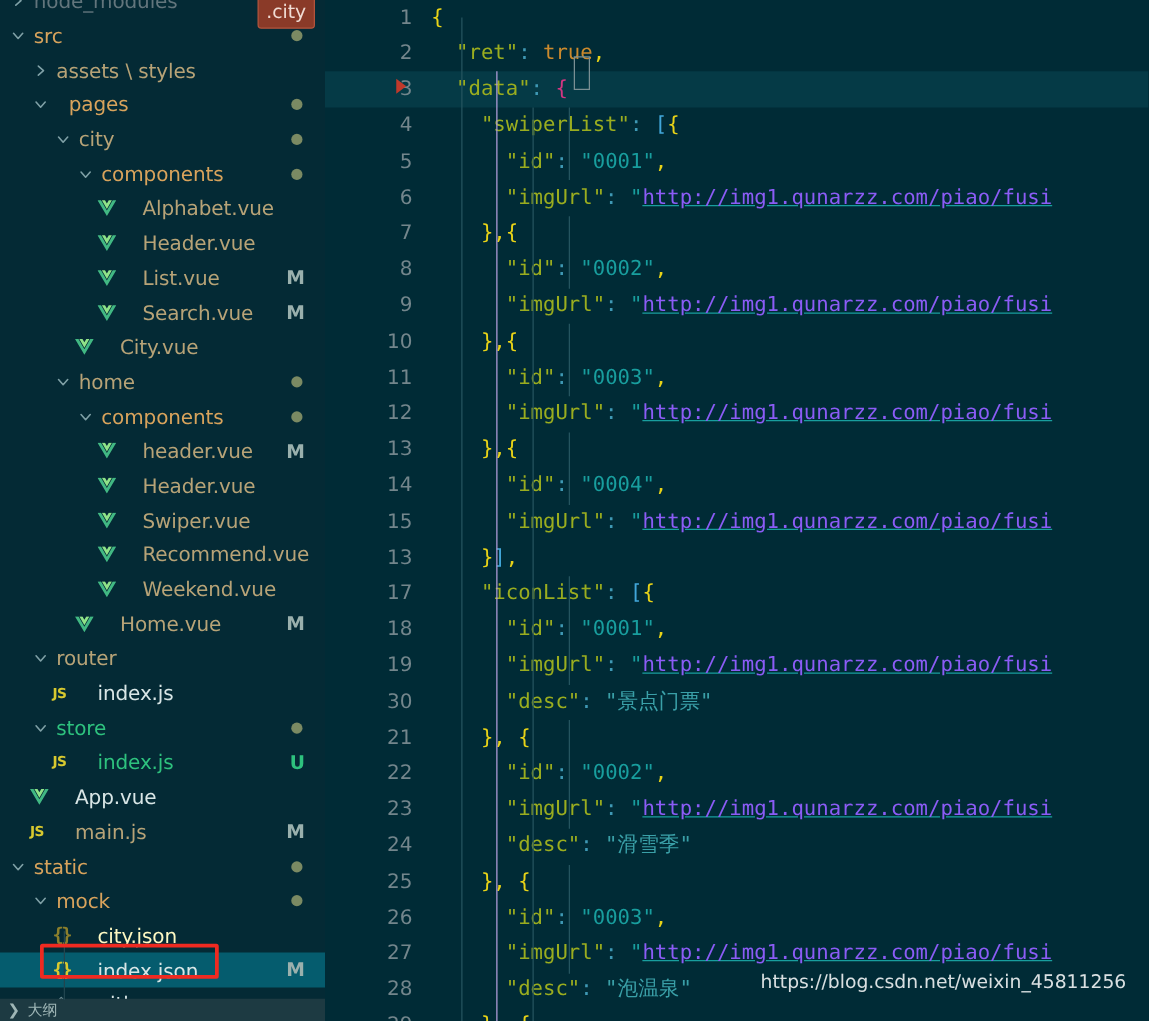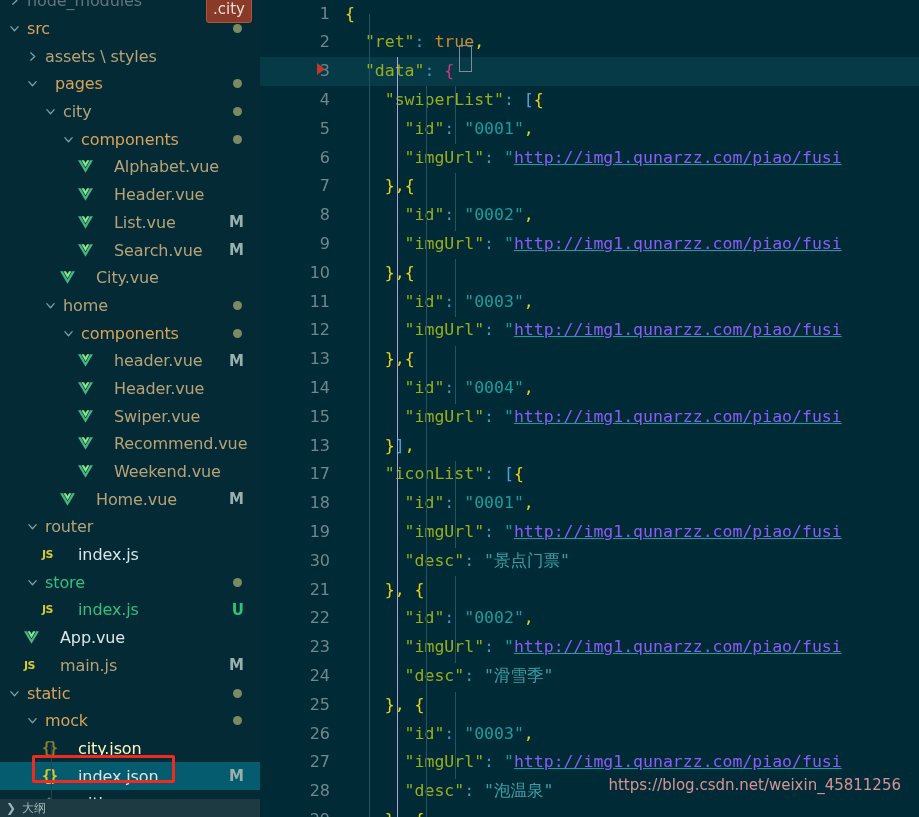--- a/index.html
+++ b/index.html
@@ -206,21 +206,21 @@
     width: 0; height: 0;
     border-left: 8px solid #c0392b;
     border-top: 6px solid transparent;
     border-bottom: 6px solid transparent;
   }
 
   #watermark {
     position: absolute;
     right: 18px; bottom: 23px;
     font-size: 15px;
-    color: #fca5a5;
+    color: #ffffff;
     font-family: "DejaVu Sans", sans-serif;
     opacity: 0.85;
   }
 </style>
 </head>
 <body>
 
 <div id="app">
 
   <div id="sidebar">

